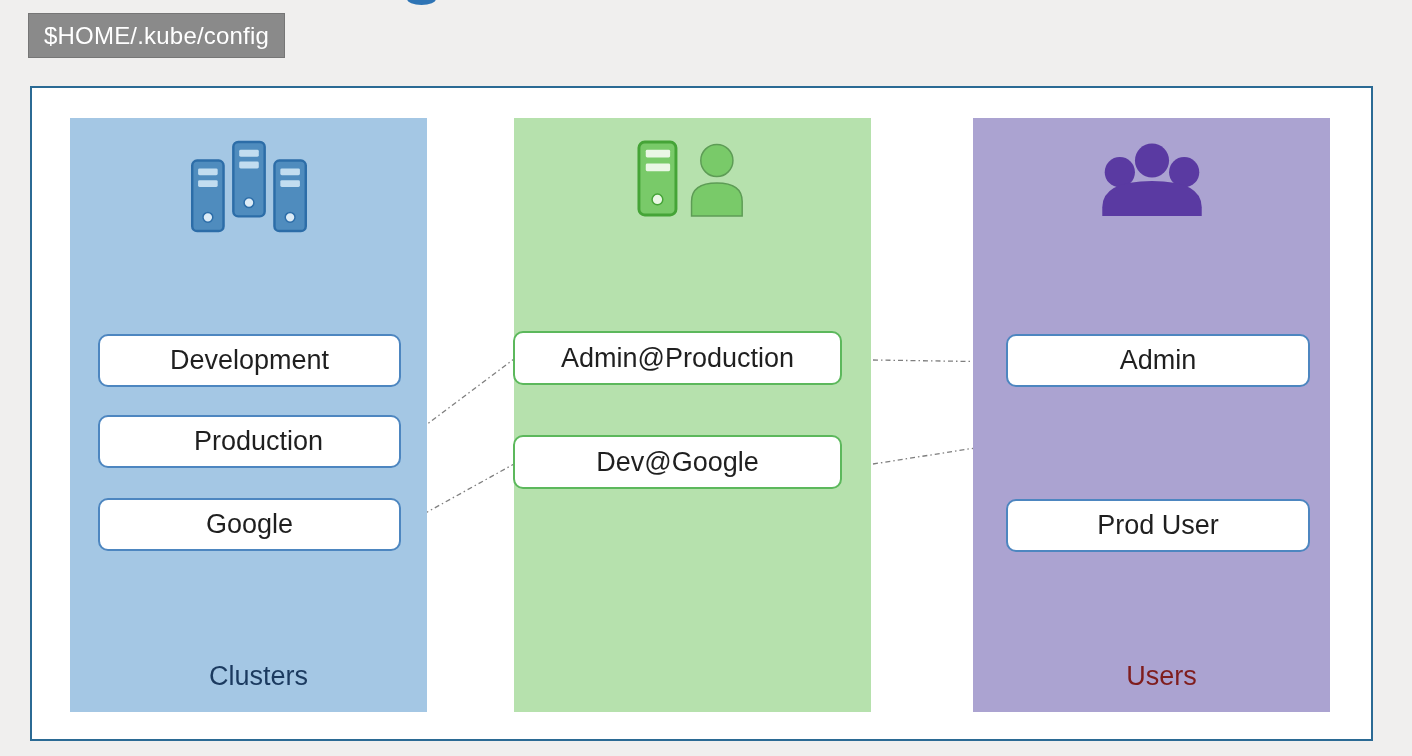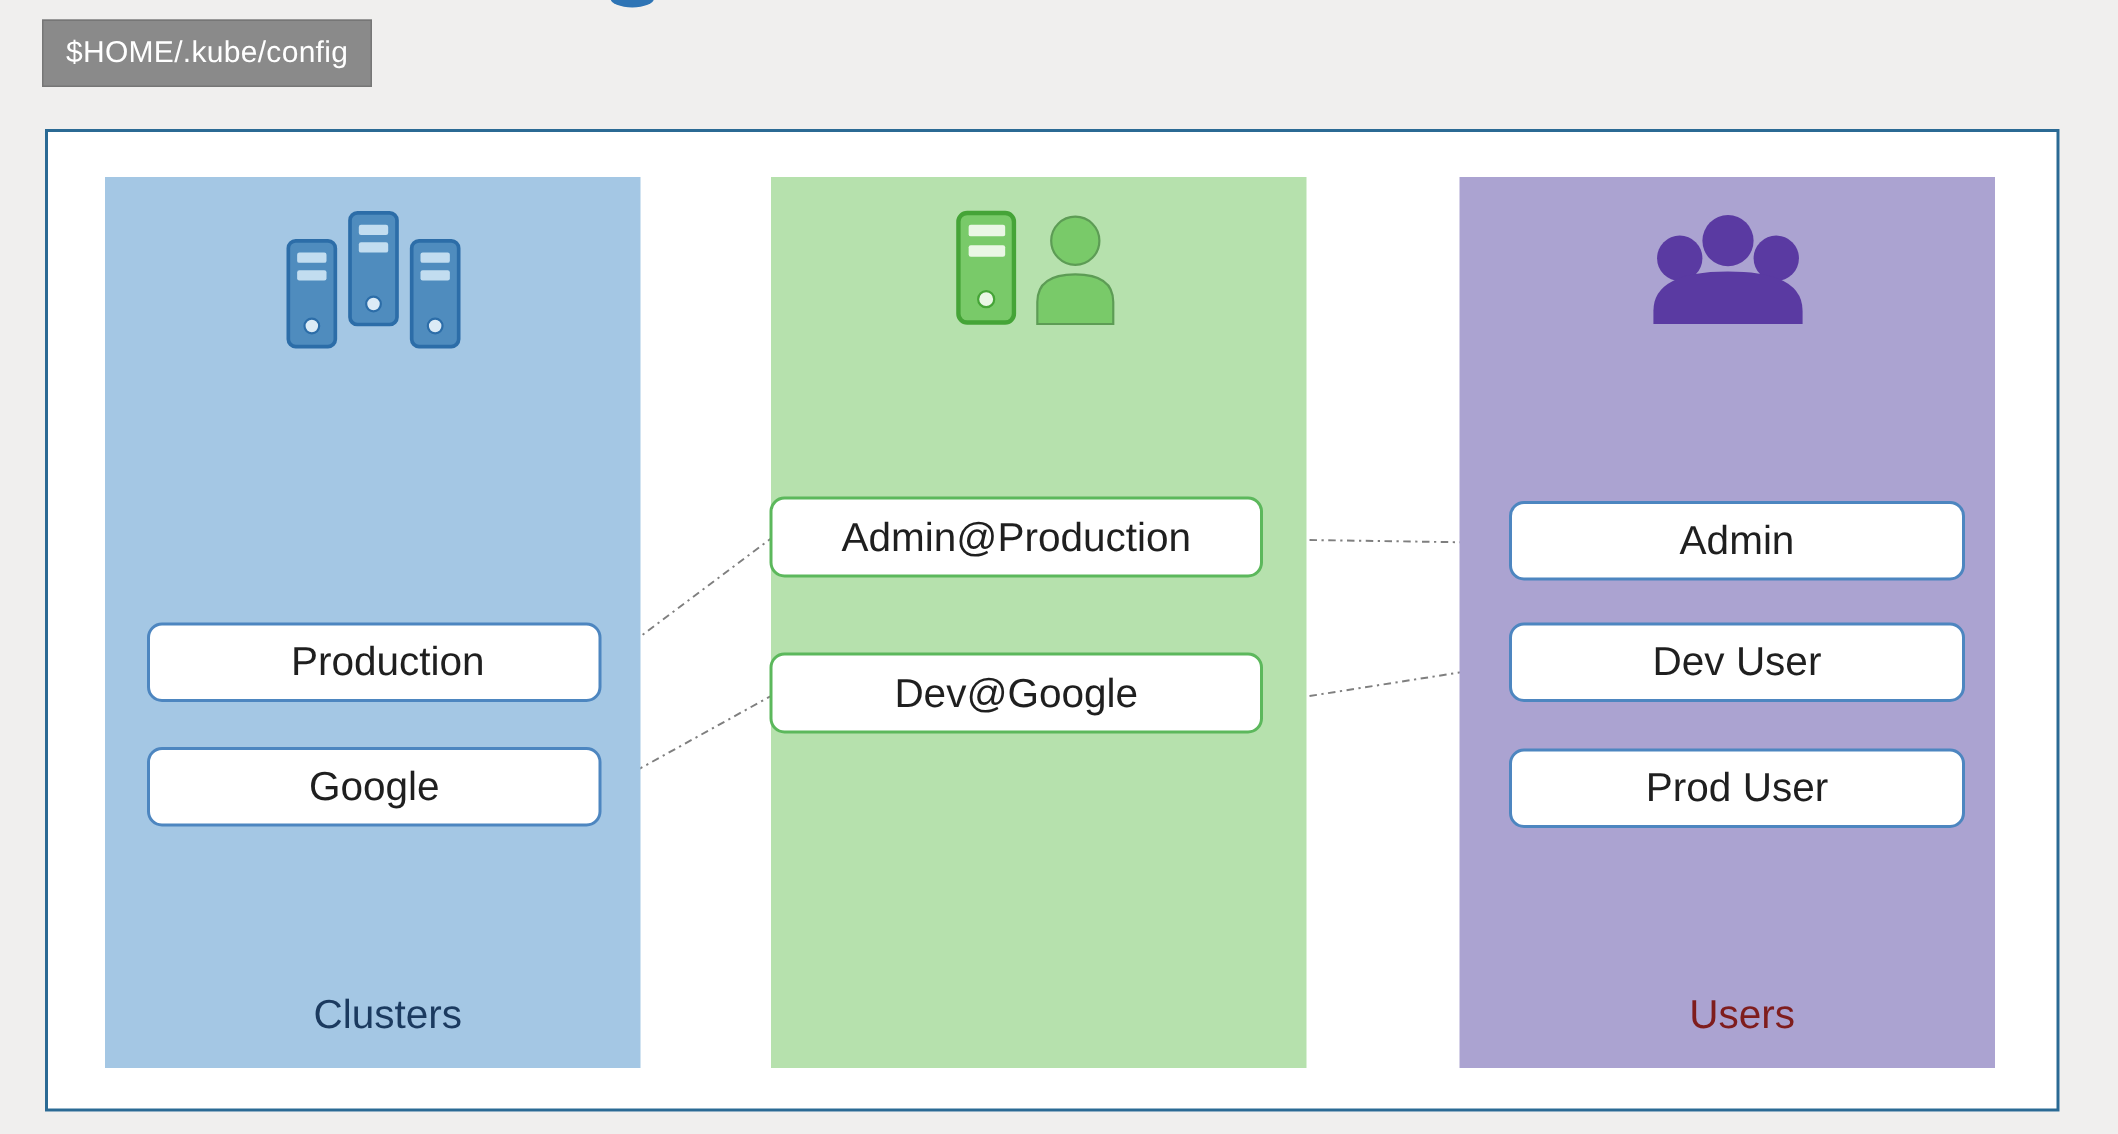--- a/index.html
+++ b/index.html
@@ -16,21 +16,21 @@
     position:absolute; left:407px; top:-7px;
     width:29px; height:12px;
     background:#2e74b5; border-radius:50%;
   }
 
   
   .config-label {
     position:absolute; left:28px; top:13px;
     height:45px; padding:0 15px;
     background:#8a8a8a; border:1px solid #767676;
-    color:#ffffff; font-size:20px; line-height:43px;
+    color:#ffffff; font-size:24px; line-height:43px;
     letter-spacing:0.2px;
   }
 
   
   .diagram {
     position:absolute; left:30px; top:86px;
     width:1343px; height:655px;
     background:#ffffff;
     border:2px solid #2b6a94;
   }
@@ -110,20 +110,21 @@
         <rect x="50" y="22" width="20" height="7" rx="1.5" fill="#c2ddf0"></rect>
         <circle cx="60" cy="64" r="5" fill="#dcebf6" stroke="#2c6da8" stroke-width="1.5"></circle>
         <rect x="8" y="29" width="20" height="7" rx="1.5" fill="#c2ddf0"></rect>
         <rect x="8" y="41" width="20" height="7" rx="1.5" fill="#c2ddf0"></rect>
         <circle cx="18" cy="79" r="5" fill="#dcebf6" stroke="#2c6da8" stroke-width="1.5"></circle>
         <rect x="92" y="29" width="20" height="7" rx="1.5" fill="#c2ddf0"></rect>
         <rect x="92" y="41" width="20" height="7" rx="1.5" fill="#c2ddf0"></rect>
         <circle cx="102" cy="79" r="5" fill="#dcebf6" stroke="#2c6da8" stroke-width="1.5"></circle>
       </svg>
     </div>
+    <div class="node-box cluster-box b-development">Development</div>
     <div class="node-box cluster-box b-production">Production</div>
     <div class="node-box cluster-box b-google">Google</div>
     <div class="col-label">Clusters</div>
   </div>
 
   <div class="column col-contexts">
     <div class="col-icon">
       <svg width="112" height="78" viewBox="0 0 115 80">
         <rect x="2" y="2" width="38" height="75" rx="6" fill="#79ca69" stroke="#45a437" stroke-width="3"></rect>
         <rect x="9" y="10" width="25" height="8" rx="1.5" fill="#eaf7e5"></rect>
@@ -140,18 +141,17 @@
   <div class="column col-users">
     <div class="col-icon">
       <svg width="118" height="78" viewBox="0 0 120 80">
         <circle cx="27" cy="33" r="15.5" fill="#5a3aa2"></circle>
         <circle cx="93" cy="33" r="15.5" fill="#5a3aa2"></circle>
         <circle cx="60" cy="21" r="17.5" fill="#5a3aa2"></circle>
         <path d="M9,78 v-9 q0-27 51-27 q51 0 51 27 v9 z" fill="#5a3aa2"></path>
       </svg>
     </div>
     <div class="node-box user-box b-admin">Admin</div>
-    <div class="node-box user-box b-devuser">Dev User</div>
     <div class="node-box user-box b-produser">Prod User</div>
     <div class="col-label">Users</div>
   </div>
 
 </div>
 
 </body></html>

